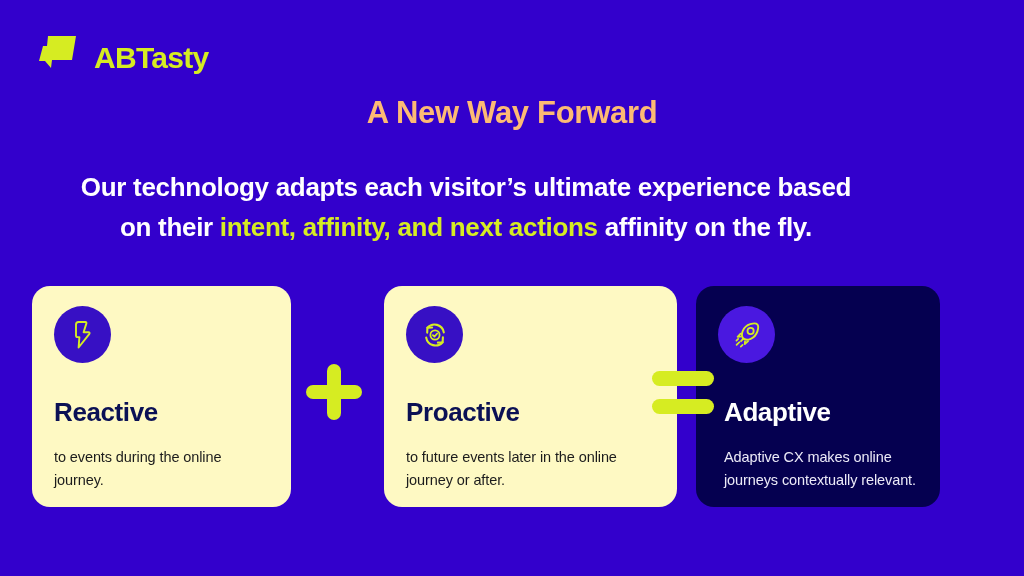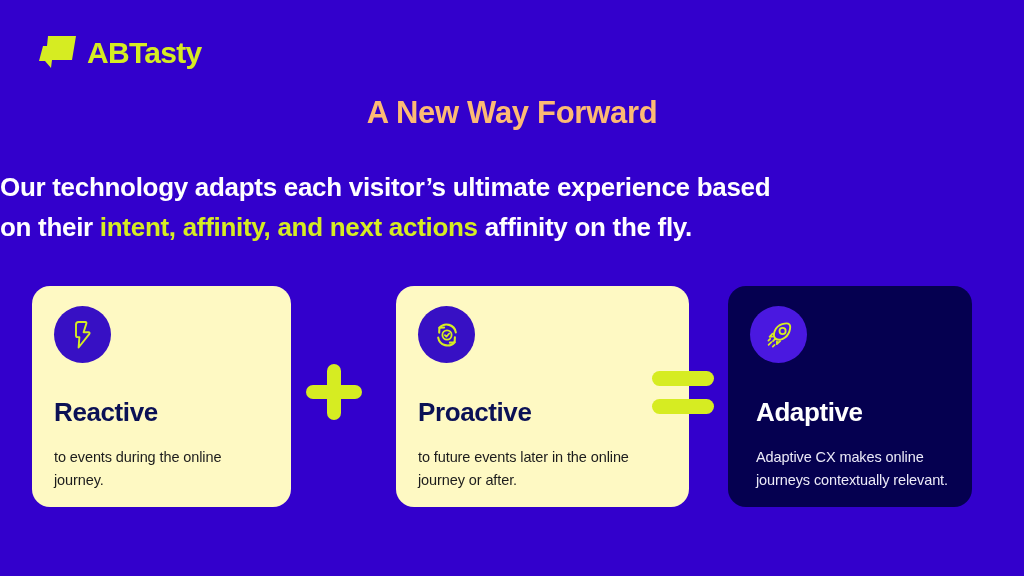--- a/index.html
+++ b/index.html
@@ -14,22 +14,22 @@
     font-family: "Liberation Sans", sans-serif;
     position: relative;
   }
 
   
   .logo {
     position: absolute;
     left: 36px;
     top: 33px;
     display: flex;
-    align-items: center;
-    gap: 9px;
+    align-items: flex-end;
+    gap: 16px;
   }
   .logo-mark {
     width: 42px;
     height: 40px;
     display: block;
   }
   .logo-word {
     font-size: 30px;
     font-weight: bold;
     color: #d6ec22;
@@ -47,21 +47,21 @@
     font-size: 31px;
     font-weight: bold;
     color: #fdba74;
     letter-spacing: -0.3px;
   }
   .subhead {
     position: absolute;
     top: 168px;
     left: 0;
     width: 932px;
-    text-align: left;
+    text-align: center;
     color: #ffffff;
     font-size: 26px;
     font-weight: bold;
     line-height: 1.52;
     letter-spacing: -0.3px;
   }
   .subhead .accent { color: #d6ec22; margin-top: 43px; }
 
   
   .row {
@@ -77,22 +77,22 @@
     width: 259px;
     height: 221px;
     border-radius: 18px;
     box-sizing: border-box;
     padding: 20px 22px;
   }
   .card.light { background: #fef9c3; }
   .card.dark  { background: #050050; }
 
   #card-reactive { left: 0px;   width: 259px; }
-  #card-proactive{ left: 364px; width: 293px; }
-  #card-adaptive { left: 696px; width: 244px; }
+  #card-proactive{ left: 352px; width: 293px; }
+  #card-adaptive { left: 664px; width: 244px; }
 
   .icon-circle {
     width: 57px;
     height: 57px;
     border-radius: 50%;
     display: flex;
     align-items: center;
     justify-content: center;
   }
   .icon-circle.on-light { background: #3710c4; }

